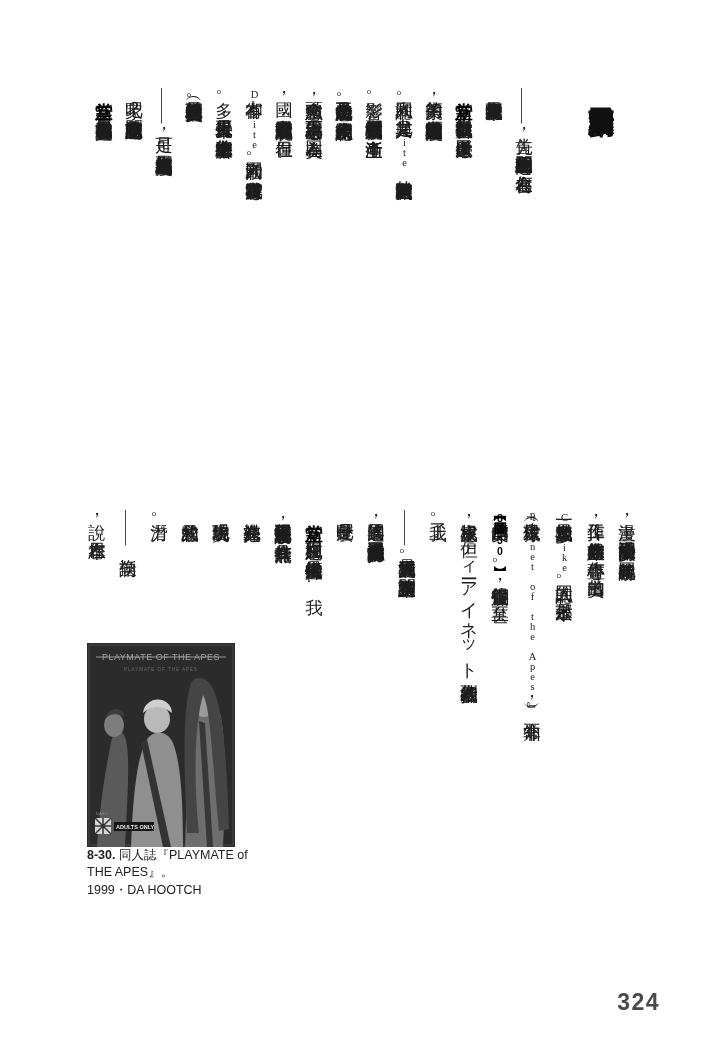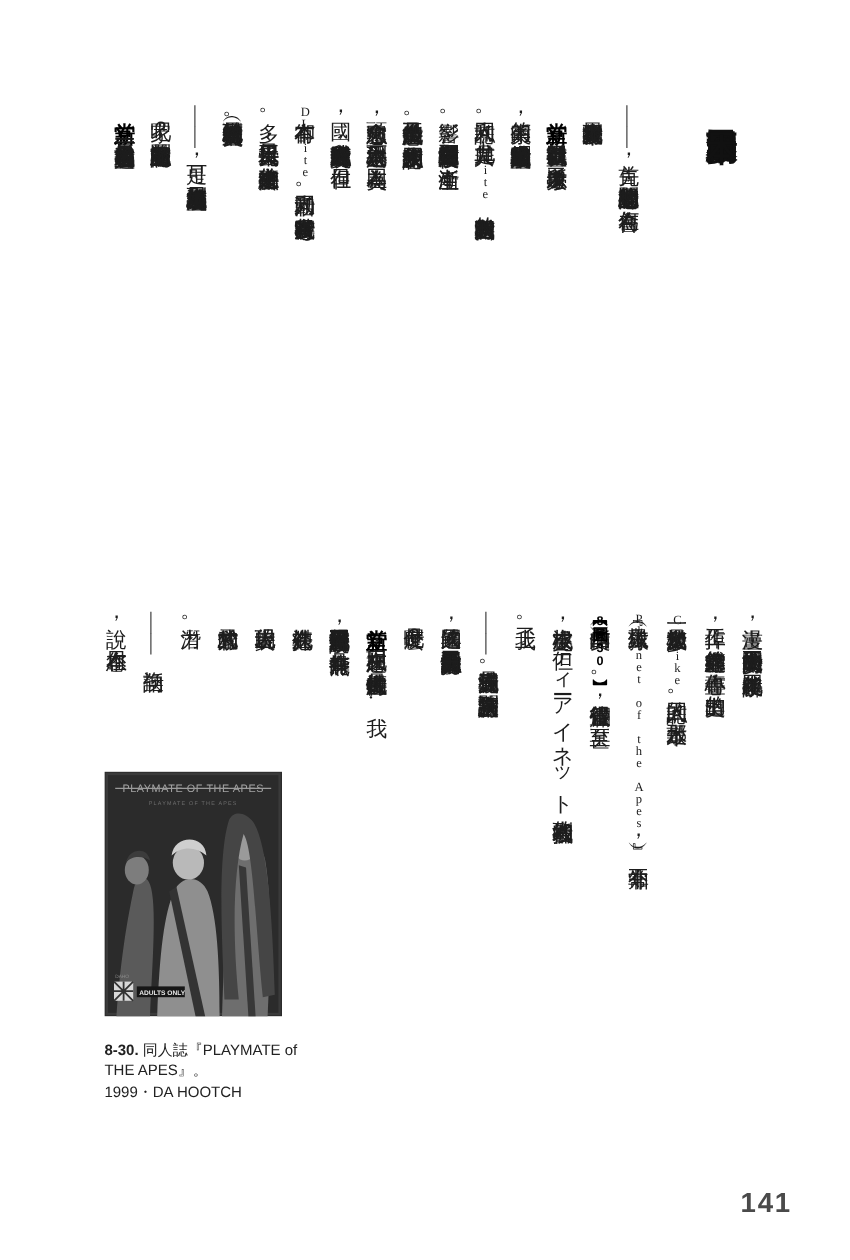--- a/index.html
+++ b/index.html
@@ -20,21 +20,21 @@
                    margin-left:48px; letter-spacing:2px; color:#111; }
 
   .b { font-weight:700; color:#000;
        font-family:"Liberation Sans","DejaVu Sans",sans-serif; }
   .lat { text-orientation:upright; font-size:10.5px; letter-spacing:-1px; }
   .s { font-size:13.5px; }
 
   
   .figure-block { position:absolute; left:87px; top:643px; width:170px; }
   .cover { display:block; width:148px; height:204px; }
-  .caption { margin-top:20px; width:168px;
+  .caption { margin-top:0; width:168px;
              font-family:"Liberation Sans","DejaVu Sans",sans-serif;
              font-size:12.5px; line-height:17px; color:#222; }
   .caption .cap-label { font-weight:700; }
   .caption .credit { margin-top:1px; }
 
   .page-number { position:absolute; right:48px; top:989px;
                  font-family:"Liberation Sans","DejaVu Sans",sans-serif;
                  font-size:23px; font-weight:600; letter-spacing:1.5px; color:#4a4a4a; }
 </style>
 </head>
@@ -116,14 +116,14 @@
         <text x="29" y="186" font-family="Liberation Sans, sans-serif" font-size="5.5" font-weight="bold" fill="#e8e8e8">ADULTS ONLY</text>
       </g>
     </svg>
 
     <div class="caption">
       <span class="cap-label">8-30.</span><span> 同人誌『PLAYMATE of THE APES』。</span>
       <div class="credit">1999・DA HOOTCH</div>
     </div>
   </div>
 
-  <div class="page-number">141</div>
+  <div class="page-number">324</div>
 </div>
 
 </body></html>

